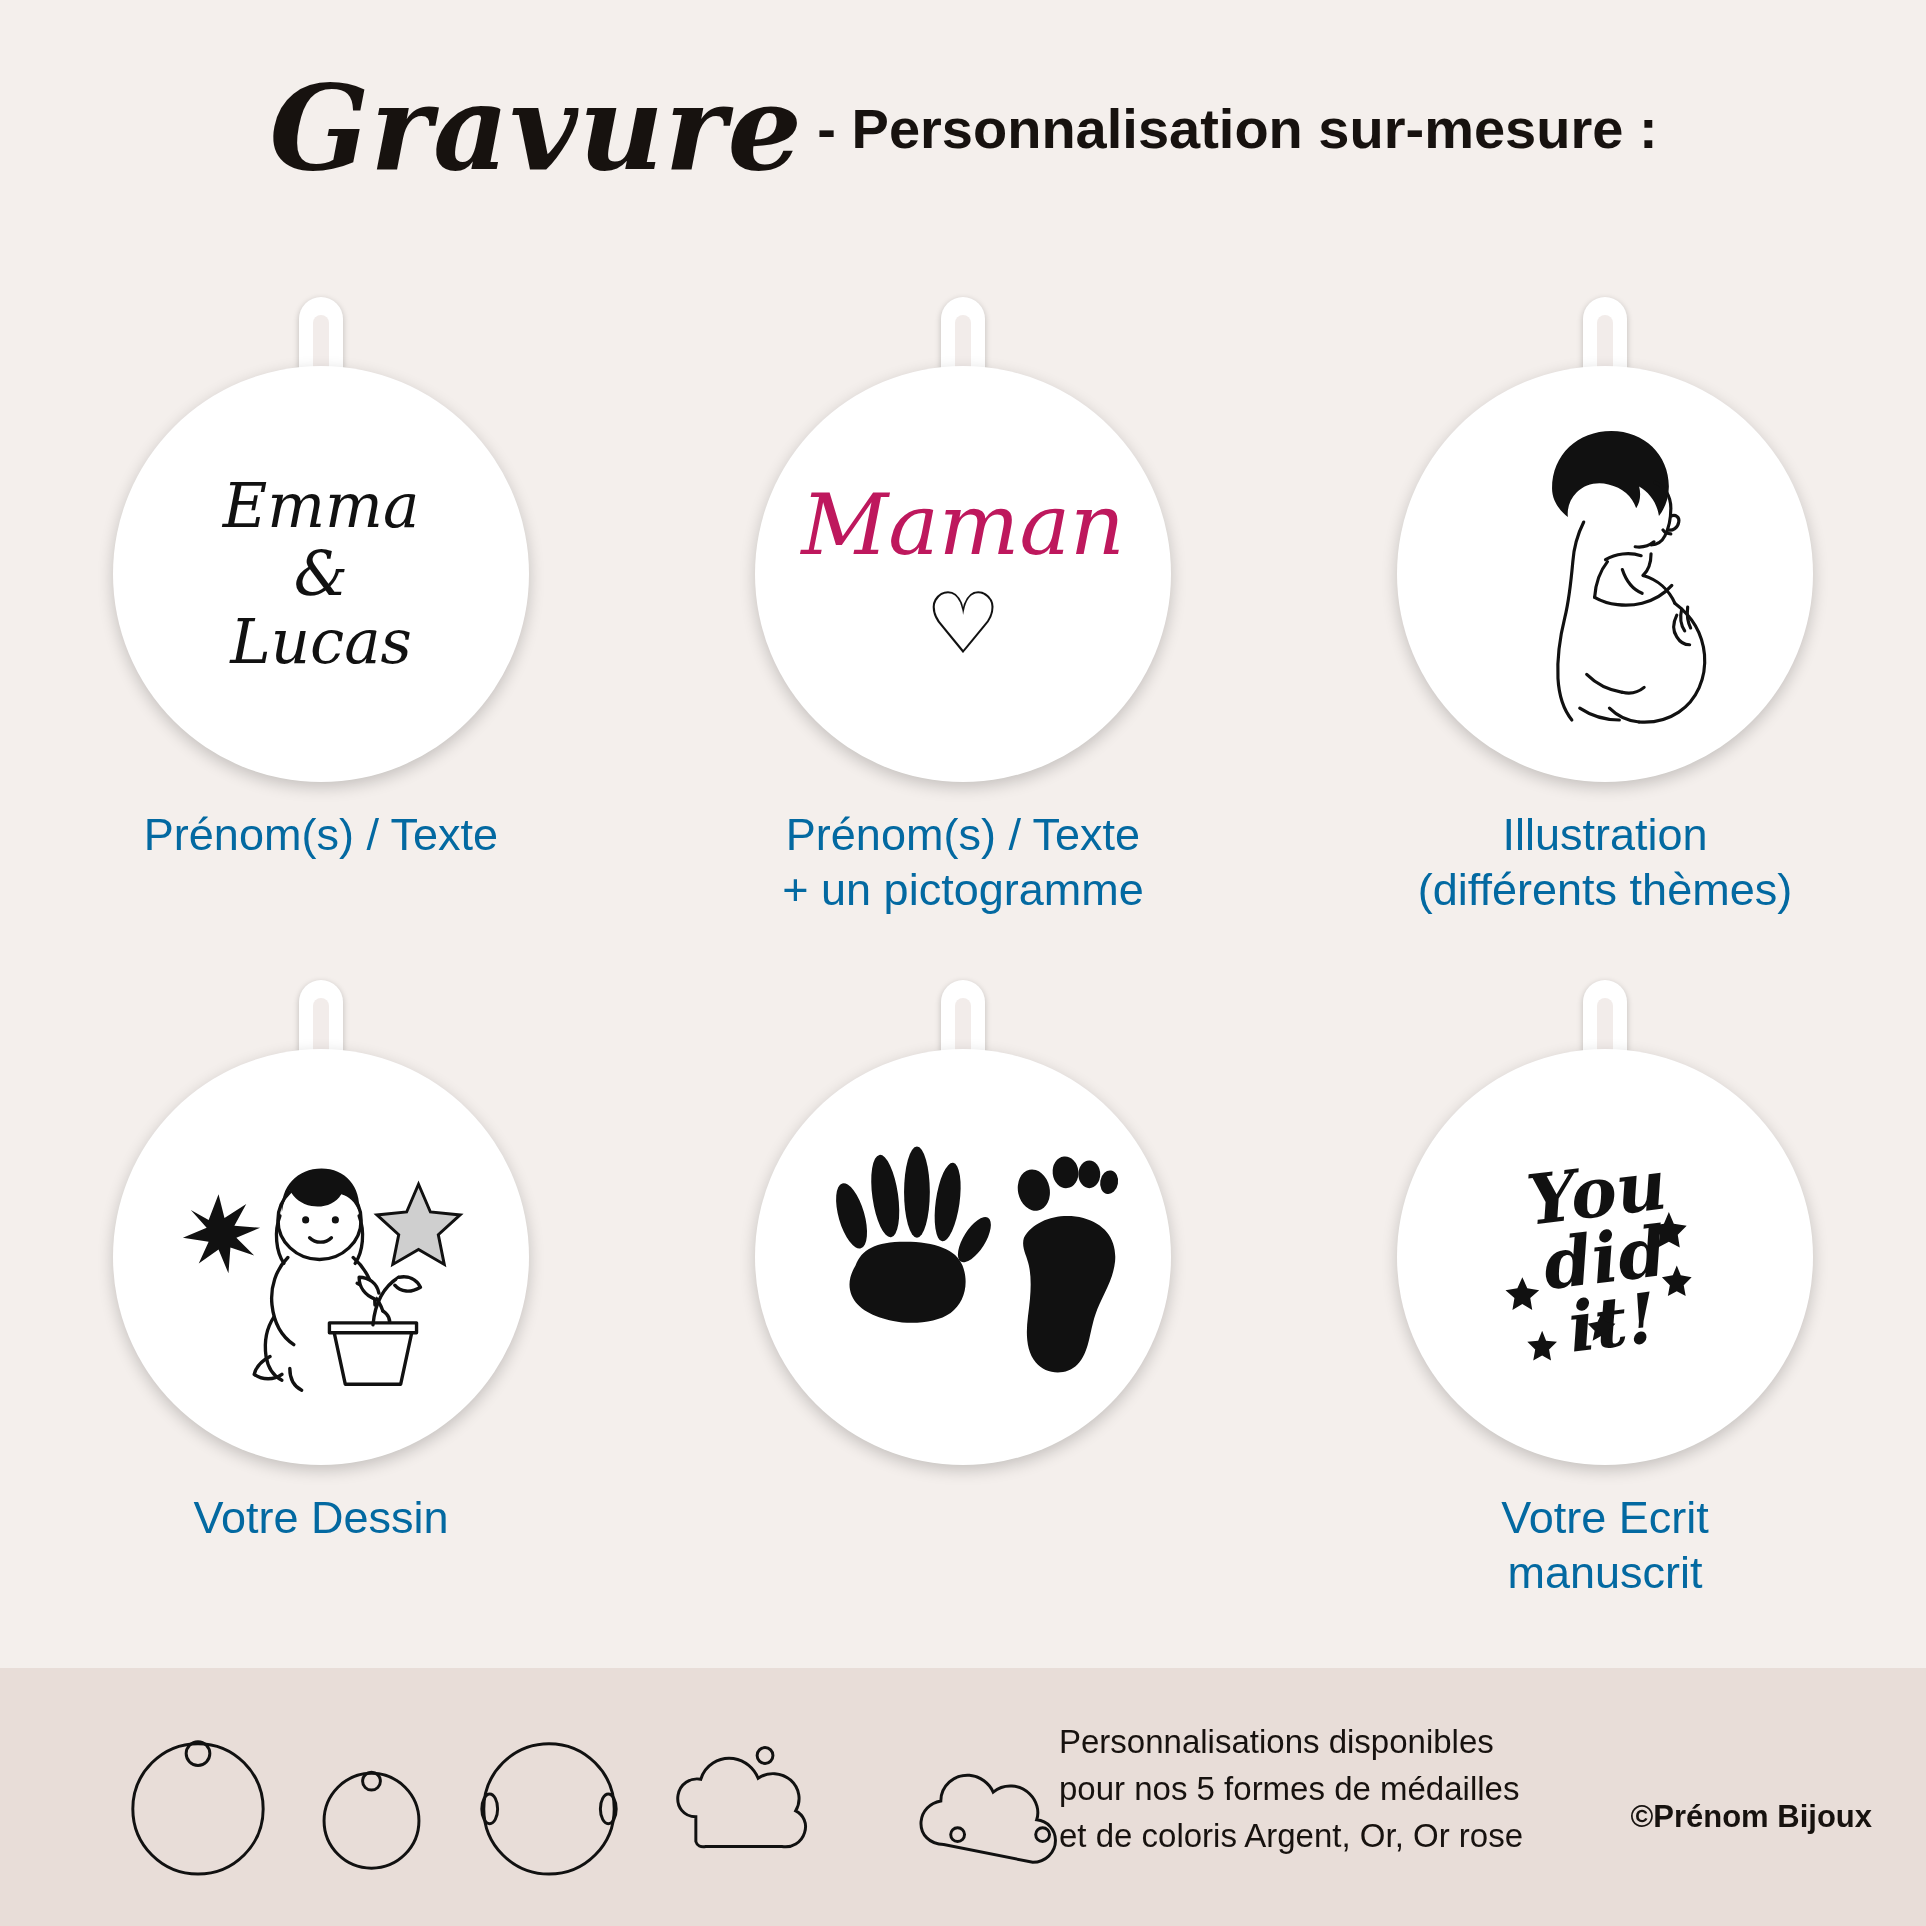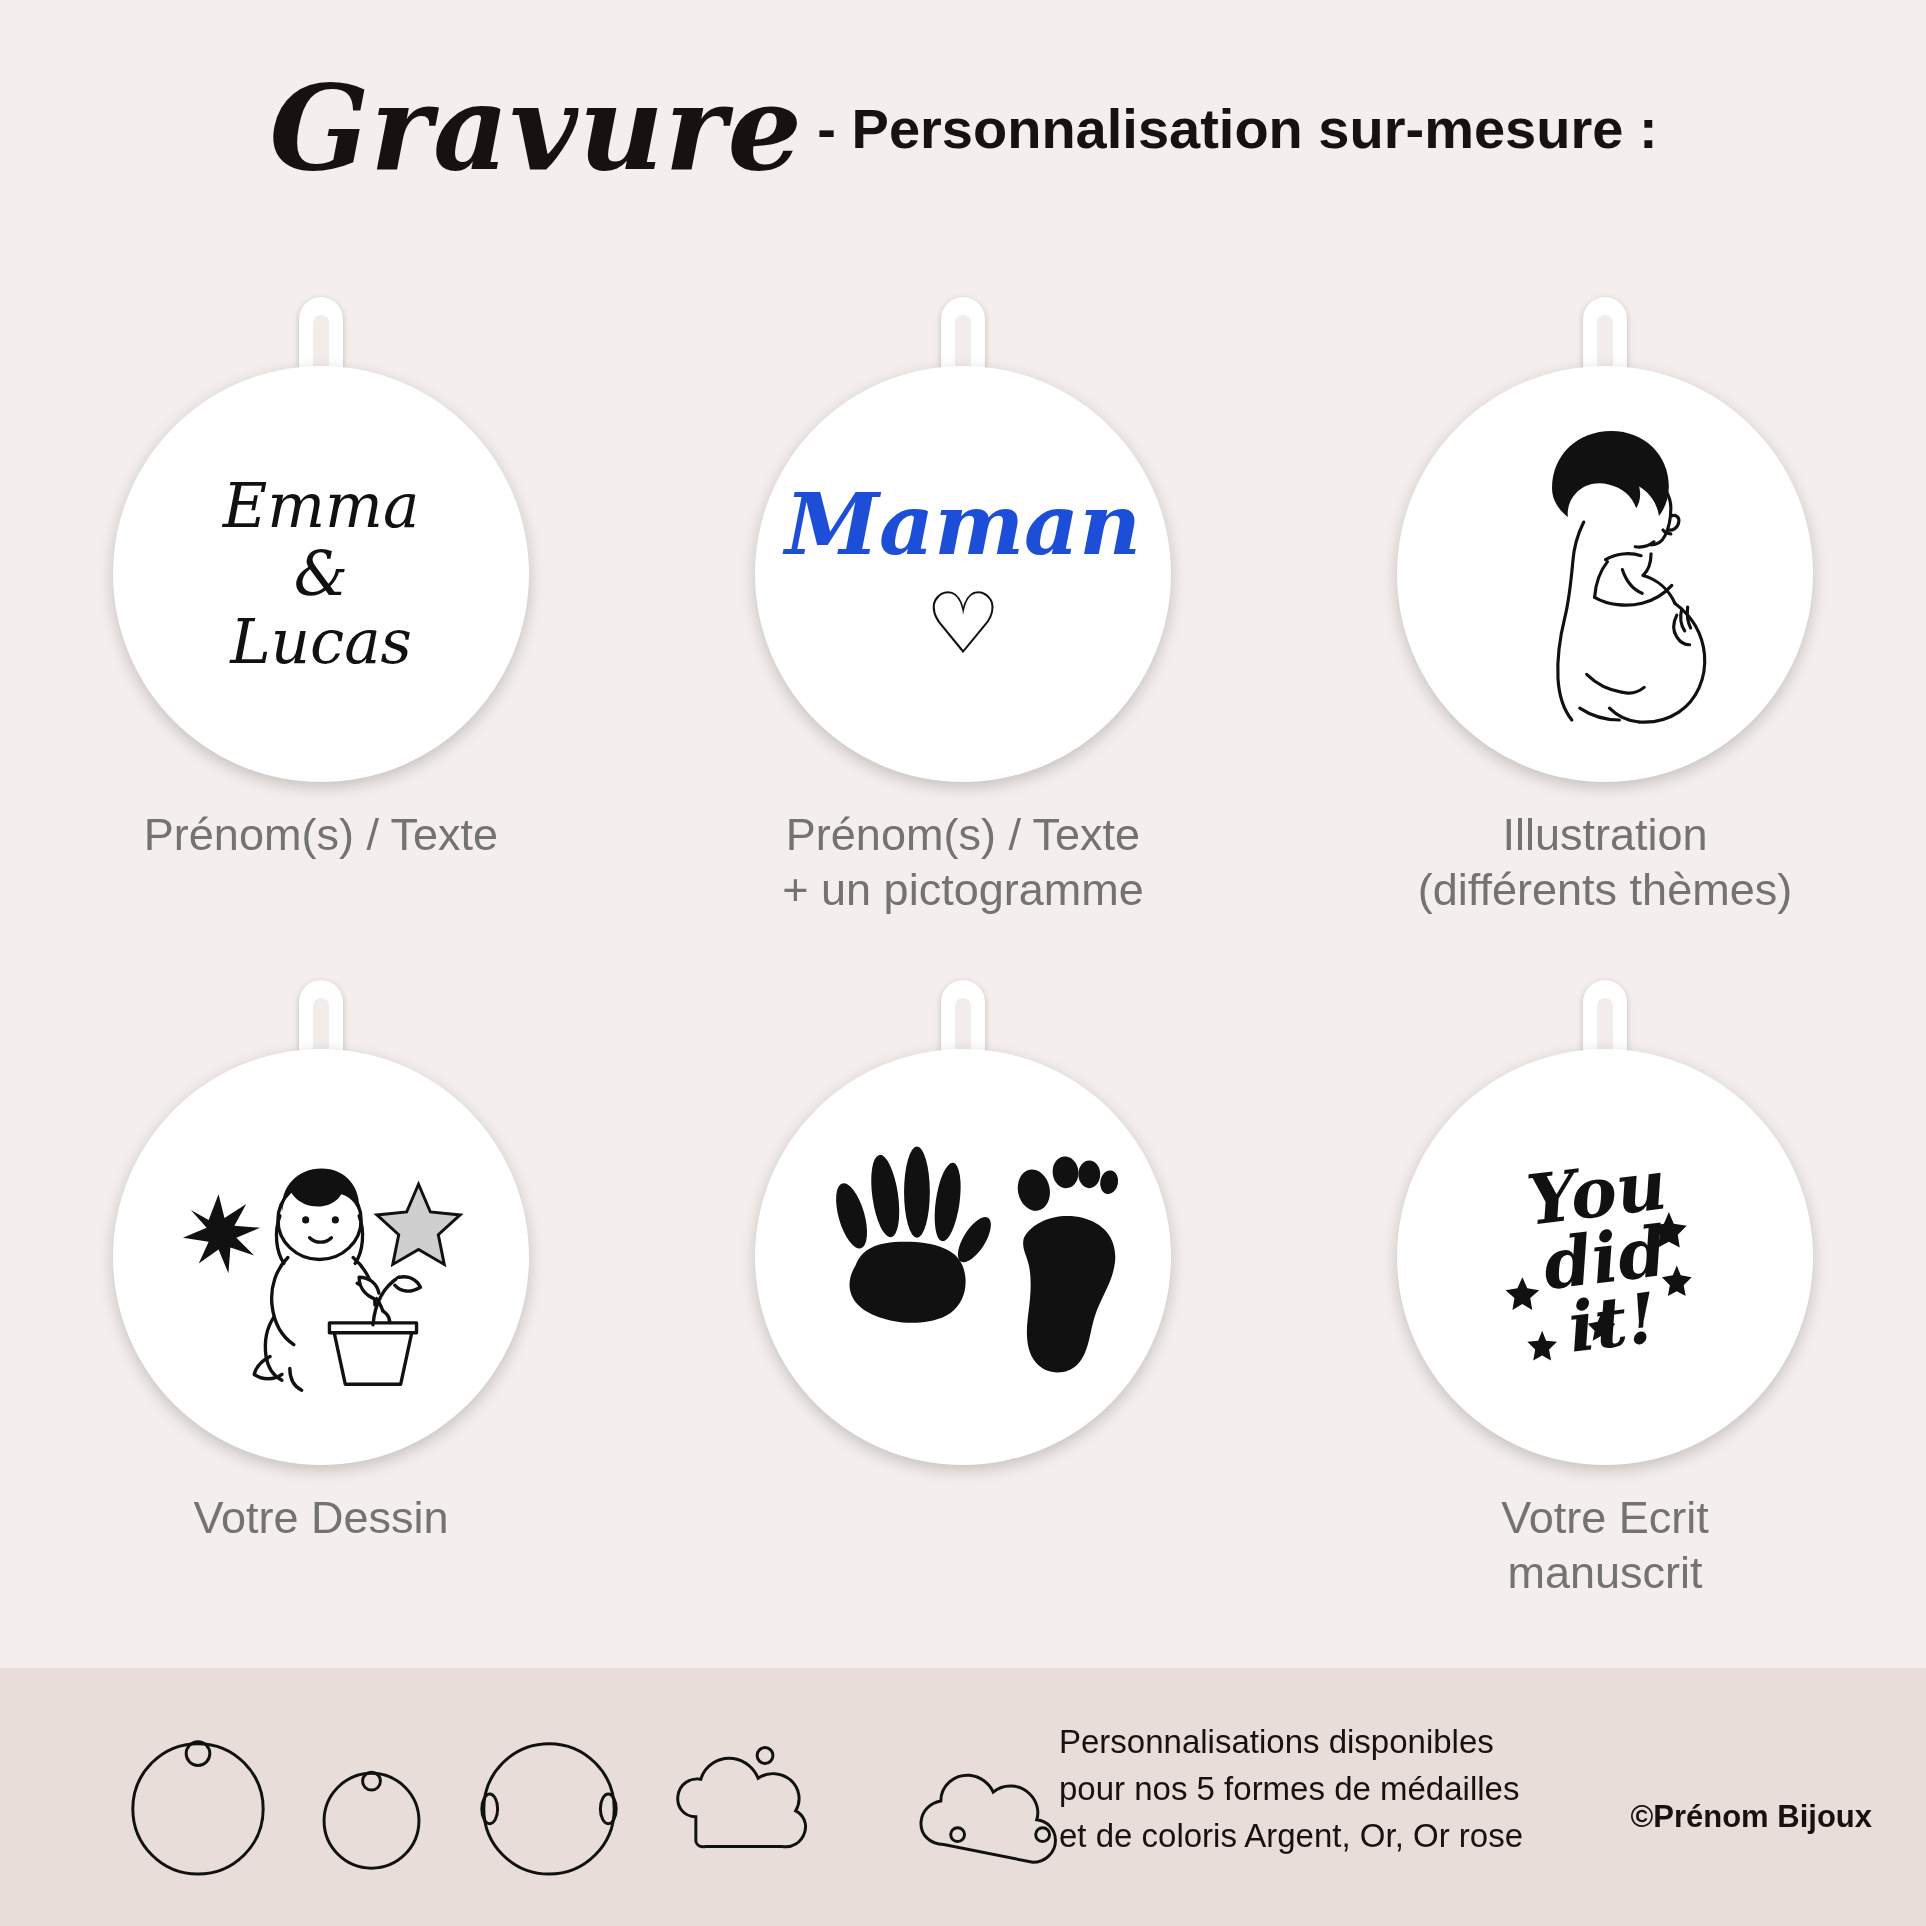--- a/index.html
+++ b/index.html
@@ -102,40 +102,40 @@
     align-items: center;
     justify-content: center;
     overflow: hidden;
   }
 
   .caption {
     margin-top: 26px;
     text-align: center;
     font-size: 45px;
     line-height: 1.22;
-    color: #737373;
+    color: #0369a1;
     white-space: pre-line;
   }
 
   
   .engrave-names {
     font-family: "DejaVu Serif", serif;
     font-style: italic;
     font-size: 61px;
     line-height: 1.12;
     text-align: center;
     color: #111;
     white-space: pre-line;
   }
   .engrave-word {
     font-family: "DejaVu Serif", serif;
     font-style: italic;
-    font-weight: 700;
+    font-weight: 400;
     font-size: 85px;
-    color: #1d4ed8;
+    color: #be185d;
     text-align: center;
     line-height: 1;
   }
   .heart {
     font-size: 85px;
     line-height: 1;
     color: #111;
     text-align: center;
     margin-top: 14px;
   }

